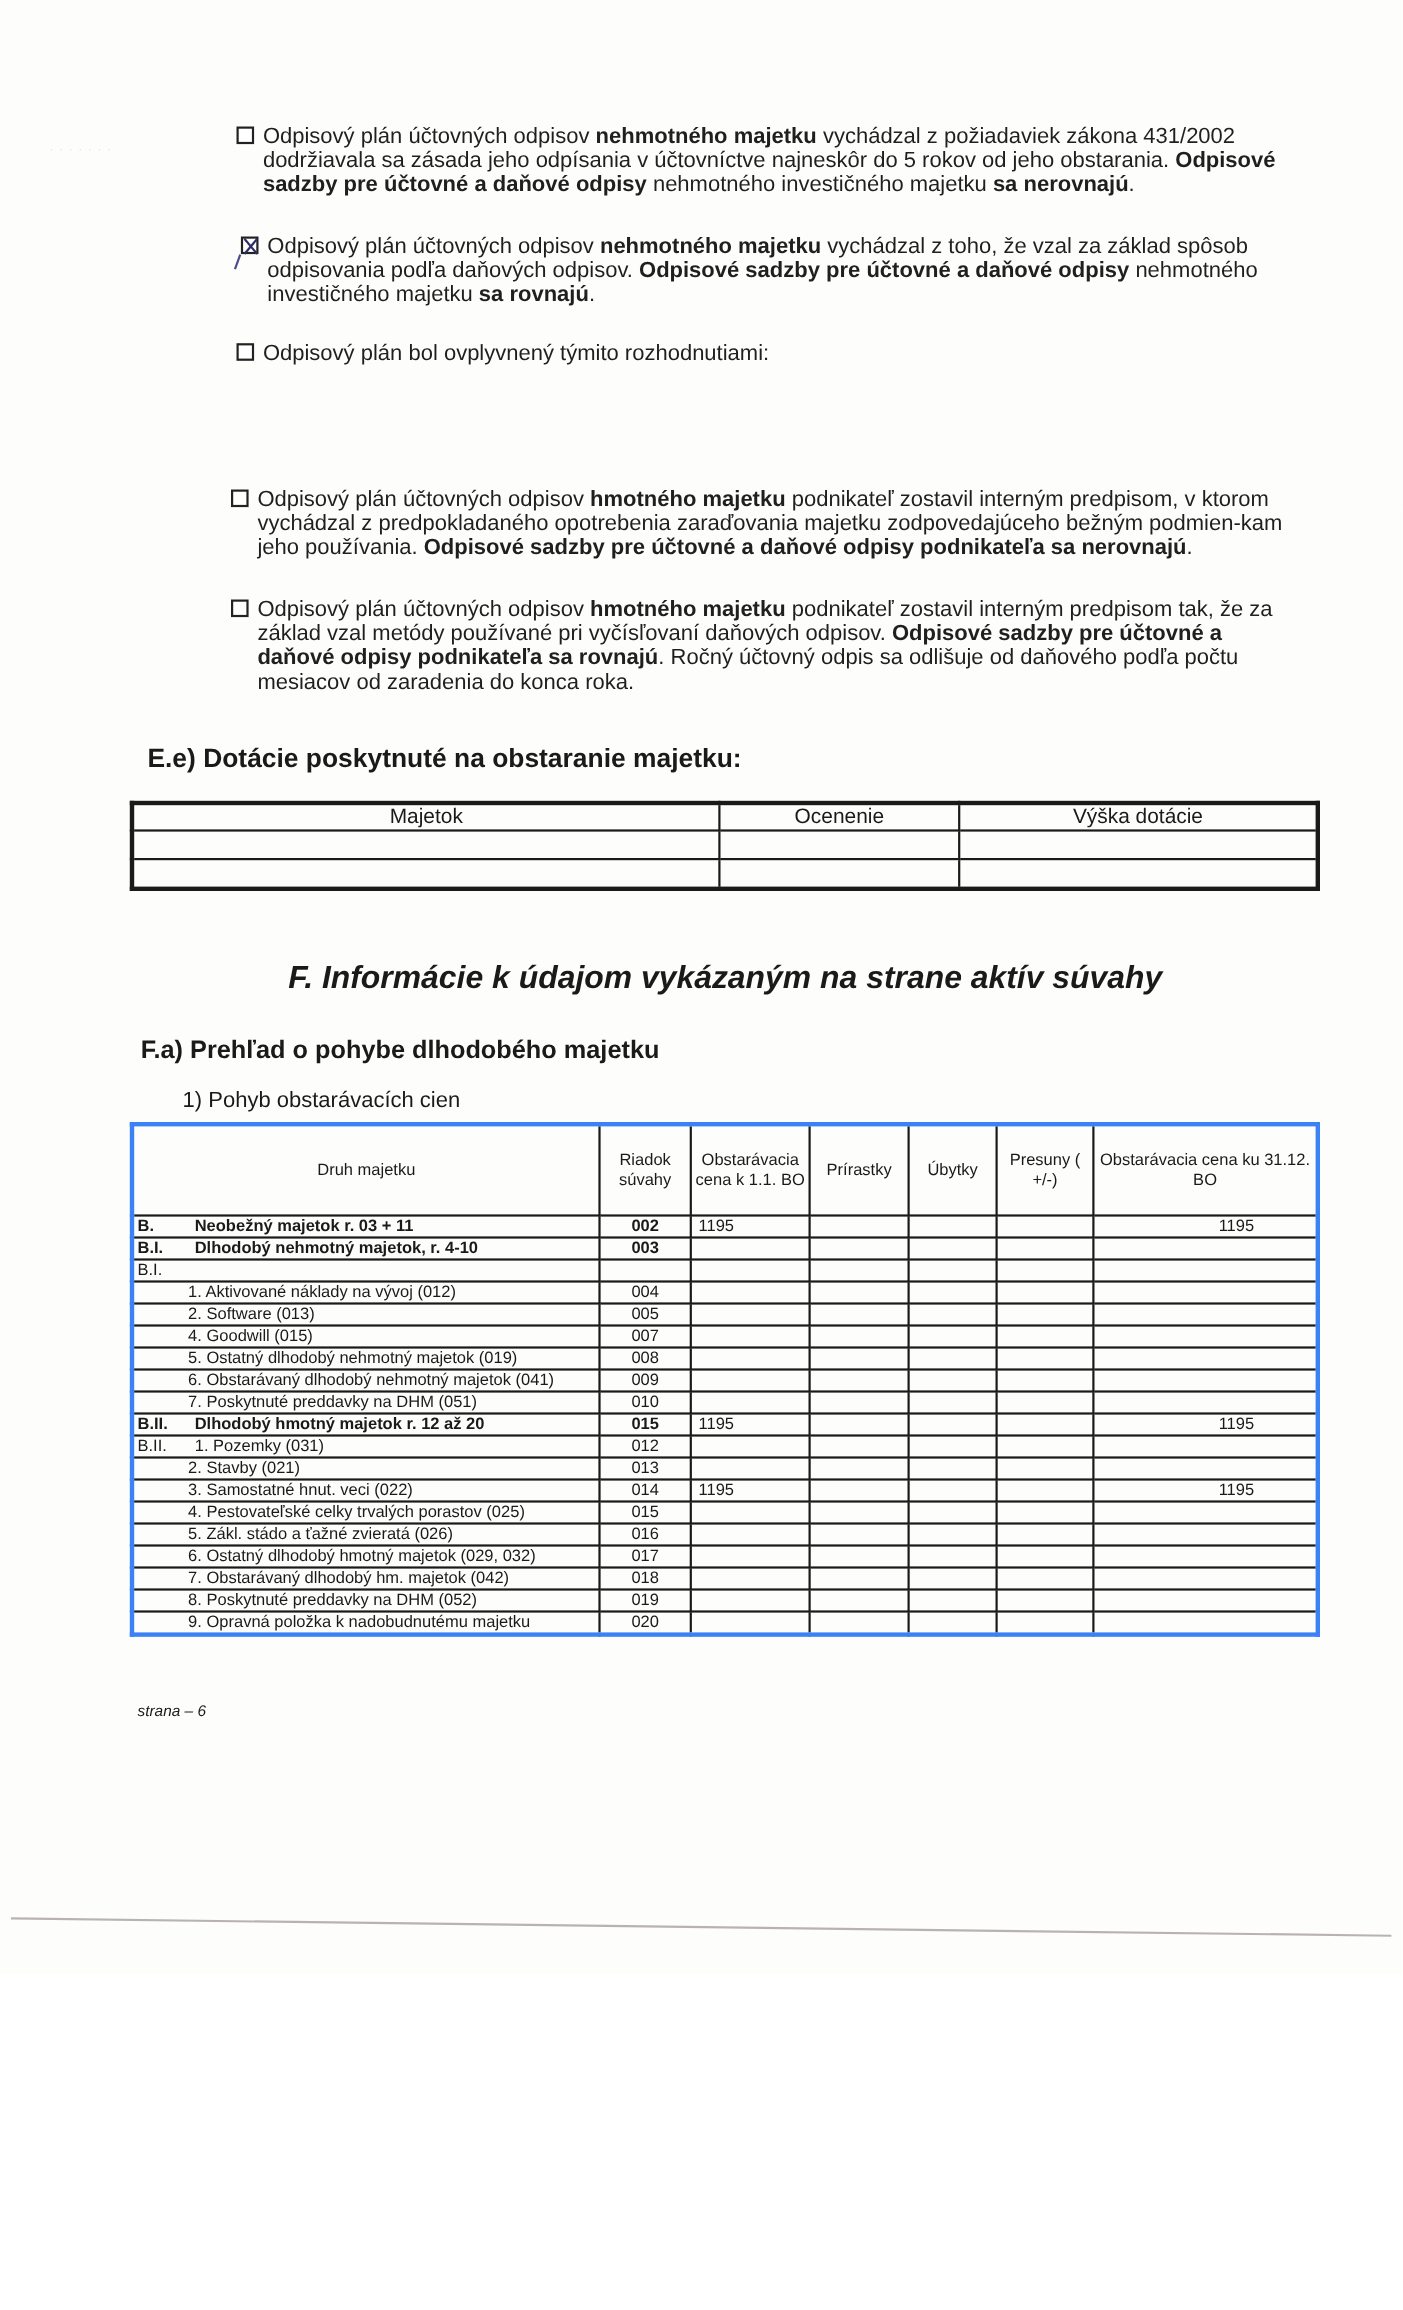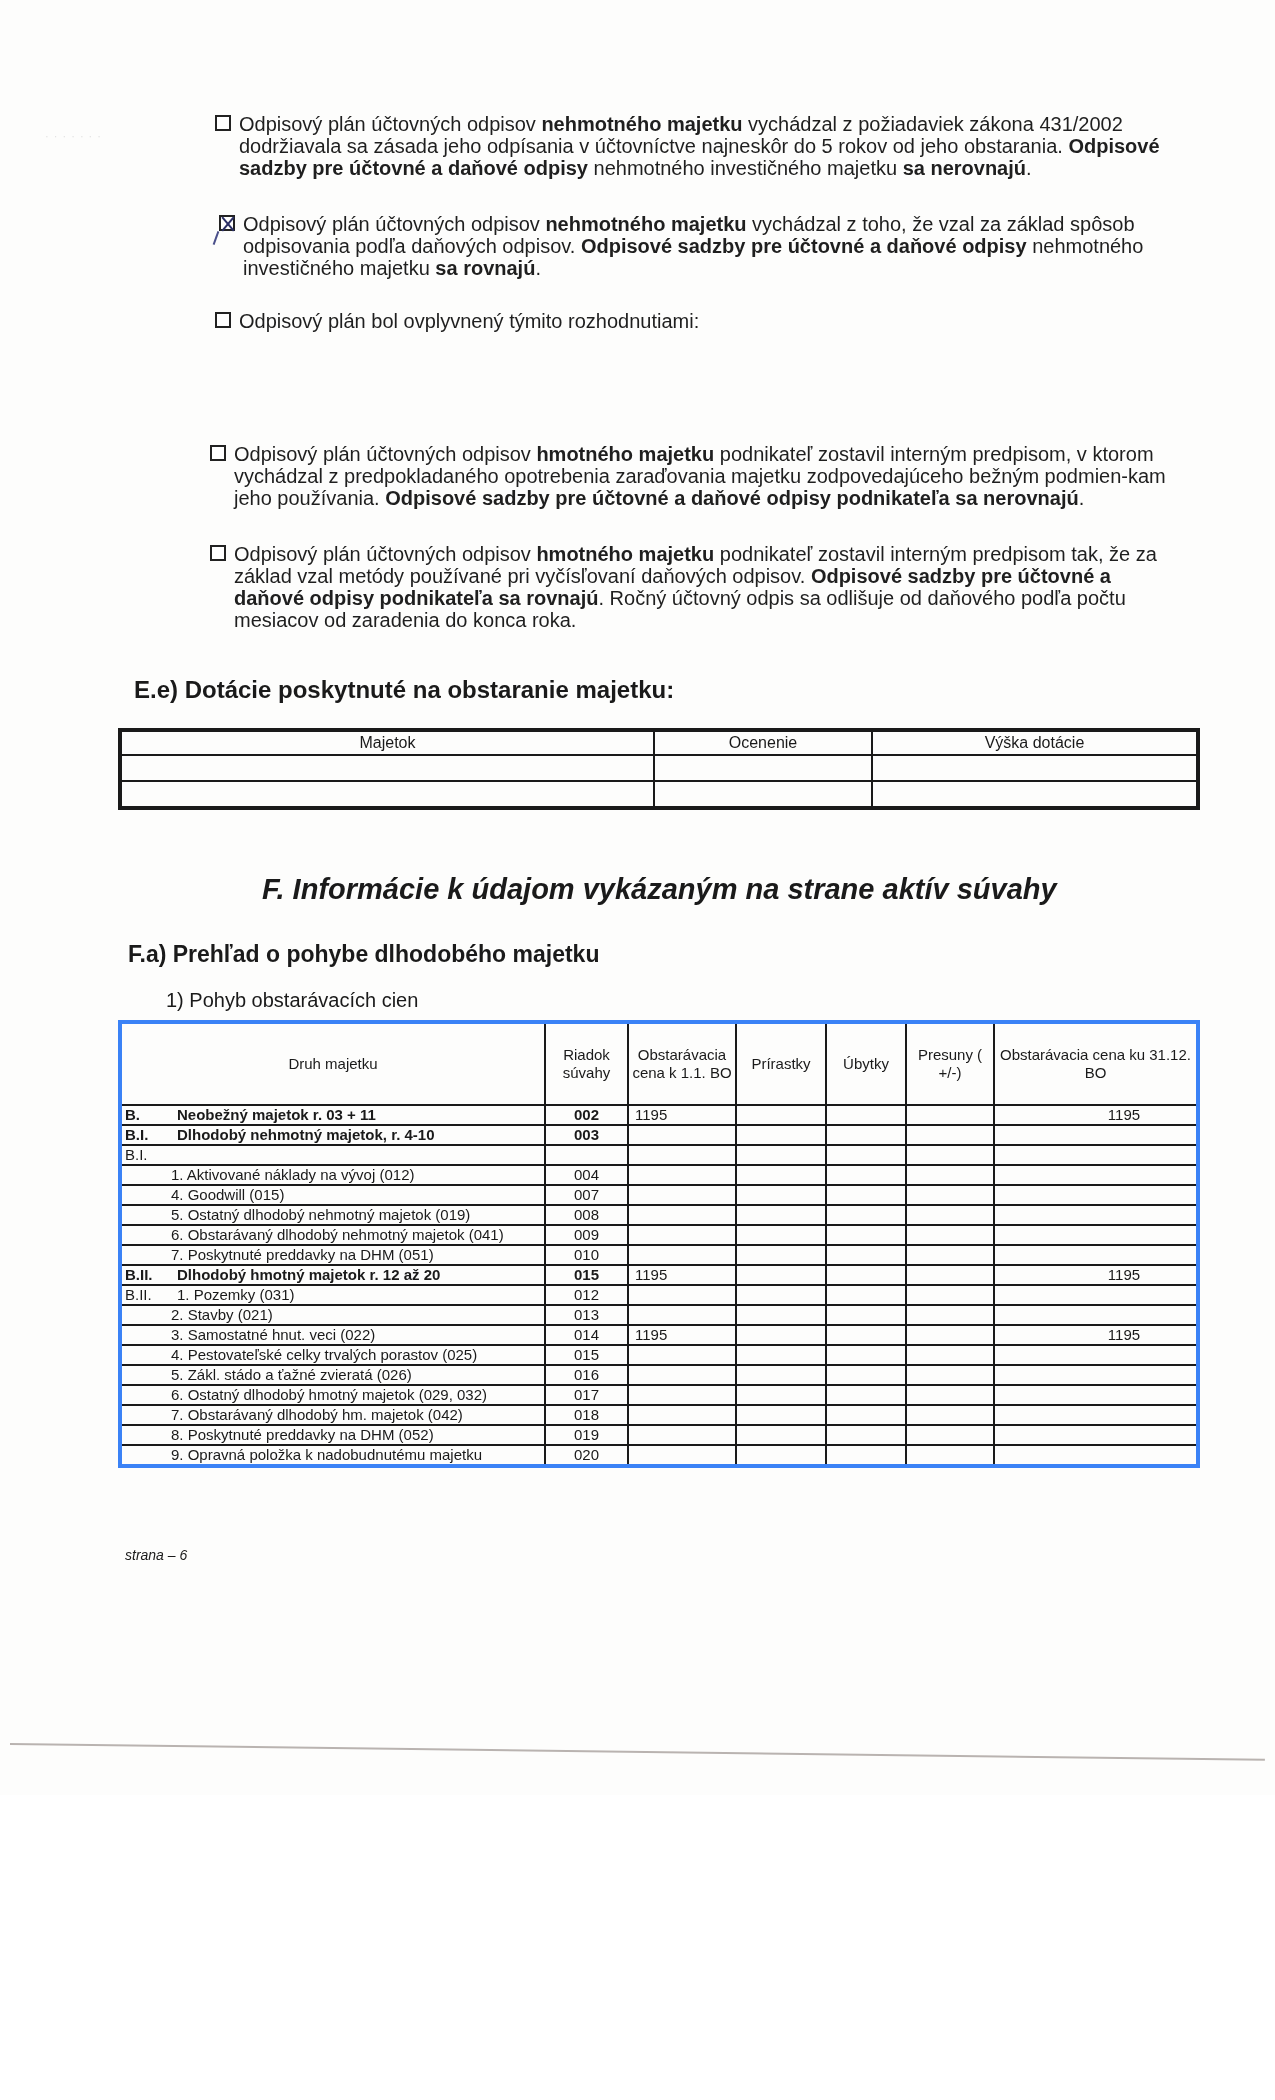--- a/index.html
+++ b/index.html
@@ -21,21 +21,21 @@
   .opt .txt { margin-left: 24px; display: block; }
   .opt b { font-weight: bold; }
 
   .h-ee { position: absolute; left: 134px; top: 676px; font-size: 24px; font-weight: bold; }
   .h-f { position: absolute; left: 262px; top: 873px; font-size: 29px; font-weight: bold; font-style: italic; }
   .h-fa { position: absolute; left: 128px; top: 941px; font-size: 23px; font-weight: bold; }
   .h-f1 { position: absolute; left: 166px; top: 989px; font-size: 20px; }
 
   table { border-collapse: collapse; position: absolute; }
   .t-dot { left: 118px; top: 728px; width: 1082px; border: 4px solid #1a1a1a; }
-  .t-dot td, .t-dot th { border: 2px solid #1a1a1a; height: 24px; font-size: 16px; font-weight: normal; text-align: center; padding: 0; }
+  .t-dot td, .t-dot th { border: 2px solid #1a1a1a; height: 24px; font-size: 19px; font-weight: normal; text-align: center; padding: 0; }
   .t-dot th { height: 22px; }
 
   .t-main { left: 118px; top: 1020px; width: 1082px; border: 4px solid #3b82f6; font-size: 15px; }
   .t-main th { font-weight: normal; font-size: 15px; border: 2px solid #1a1a1a; height: 80px; line-height: 18px; padding: 0 2px; text-align: center; }
   .t-main td { border: 2px solid #1a1a1a; height: 18px; padding: 0 3px; line-height: 18px; }
   .t-main td.druh { position: relative; margin-top: 20px; }
   .t-main td.num { text-align: center; }
   .t-main td.val { text-align: left; padding-left: 6px; }
   .t-main td.end { text-align: center; padding-left: 60px; }
   .t-main tr.bold td { font-weight: bold; }
@@ -162,20 +162,29 @@
         <tr>
           <td class="druh"><span class="label-ind">1. Aktivované náklady na vývoj (012)</span></td>
           <td class="num">004</td>
           <td class="val"></td>
           <td class="val"></td>
           <td class="val"></td>
           <td class="val"></td>
           <td class="end"></td>
         </tr>
         <tr>
+          <td class="druh"><span class="label-ind">2. Software (013)</span></td>
+          <td class="num">005</td>
+          <td class="val"></td>
+          <td class="val"></td>
+          <td class="val"></td>
+          <td class="val"></td>
+          <td class="end"></td>
+        </tr>
+        <tr>
           <td class="druh"><span class="label-ind">4. Goodwill (015)</span></td>
           <td class="num">007</td>
           <td class="val"></td>
           <td class="val"></td>
           <td class="val"></td>
           <td class="val"></td>
           <td class="end"></td>
         </tr>
         <tr>
           <td class="druh"><span class="label-ind">5. Ostatný dlhodobý nehmotný majetok (019)</span></td>

